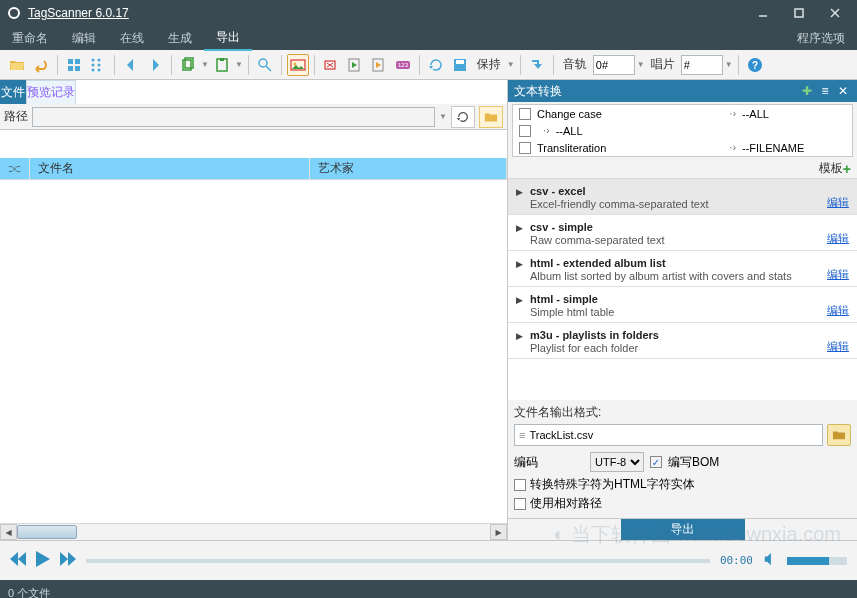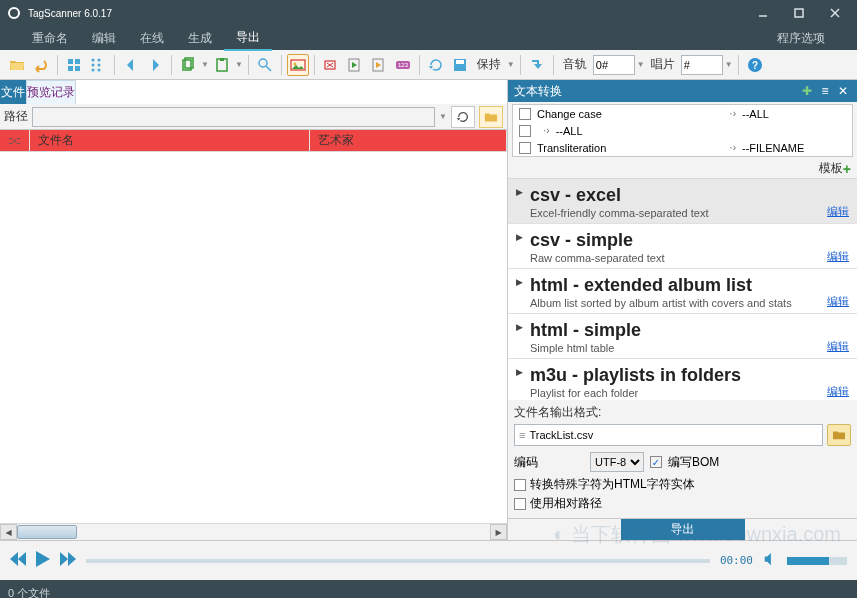--- a/index.html
+++ b/index.html
@@ -1,24 +1,24 @@
 <!DOCTYPE html>
 <html><head>
 <meta charset="utf-8">
 <style>
 * { margin: 0; padding: 0; box-sizing: border-box; font-family: "Microsoft YaHei", "Segoe UI", sans-serif; }
 body { width: 857px; height: 598px; background: #fff; overflow: hidden; font-size: 12px; }
 
 .titlebar { height: 26px; background: #3a4a52; color: #fff; display: flex; align-items: center; padding: 0 4px 0 8px; }
 .titlebar .icon-app { width: 12px; height: 12px; border: 2px solid #fff; border-radius: 50%; margin-right: 8px; }
-.titlebar .title { flex: 1; font-size: 10px; }
+.titlebar .title { flex: 1; font-size: 12px; text-decoration: underline; }
 .titlebar .win-btn { width: 36px; height: 24px; display: flex; align-items: center; justify-content: center; cursor: pointer; }
 .titlebar .win-btn svg { stroke: #dbe2e6; fill: none; stroke-width: 1.5; }
 
-.menubar { height: 24px; background: #3a4a52; color: #c5d0d6; display: flex; align-items: center; padding: 0 20px; font-size: 12px; }
+.menubar { height: 24px; background: #3a4a52; color: #c5d0d6; display: flex; align-items: center; padding: 0 0; font-size: 12px; }
 .menubar .menu-item { padding: 3px 12px; cursor: pointer; }
 .menubar .menu-item.active { border-bottom: 2px solid #4eb8d8; color: #fff; }
 .menubar .spacer { flex: 1; }
 
 .toolbar { height: 30px; background: #f3f3f3; border-bottom: 1px solid #c8c8c8; display: flex; align-items: center; padding: 0 6px; gap: 2px; }
 .toolbar .sep { width: 1px; height: 20px; background: #c8c8c8; margin: 0 3px; }
 .toolbar .tbtn { width: 22px; height: 22px; display: flex; align-items: center; justify-content: center; border: 1px solid transparent; border-radius: 2px; cursor: pointer; }
 .toolbar .label { font-size: 12px; color: #333; padding: 0 4px; }
 .toolbar .combo { height: 20px; border: 1px solid #b0b8c0; background: #fff; font-size: 11px; padding: 0 2px; }
 
@@ -28,21 +28,21 @@
 .left-panel { width: 508px; display: flex; flex-direction: column; border-right: 1px solid #c8c8c8; }
 .tabs-row { height: 24px; display: flex; align-items: stretch; }
 .tab { padding: 0 0; display: flex; align-items: center; font-size: 12px; cursor: pointer; border: 1px solid #c8c8c8; background: #f3f3f3; border-bottom: none; }
 .tab.active { background: #2a7aa8; color: #fff; border-color: #2a7aa8; }
 .path-row { height: 26px; display: flex; align-items: center; gap: 4px; padding: 2px 4px; background: #f3f3f3; border-bottom: 1px solid #c8c8c8; }
 .path-row .lbl { font-size: 12px; color: #333; }
 .path-row .path-input { flex: 1; height: 20px; border: 1px solid #b0b8c0; }
 .path-row .pbtn { width: 24px; height: 22px; border: 1px solid #c8c8c8; background: #fff; display: flex; align-items: center; justify-content: center; cursor: pointer; }
 .path-row .pbtn.hl { background: #fff4d8; border-color: #e8c870; }
 
-.grid-header { height: 22px; display: flex; border-bottom: 1px solid #d8d8d8; font-size: 12px; color: #333; background: #ef4444; }
+.grid-header { height: 22px; display: flex; border-bottom: 1px solid #d8d8d8; font-size: 12px; color: #333; background: #7dd3fc; margin-top: 28px; }
 .grid-header .col { padding: 3px 8px; border-right: 1px solid #e4e4e4; display: flex; align-items: center; }
 .grid-body { flex: 1; background: #fff; position: relative; }
 .hscroll { height: 17px; background: #f3f3f3; border-top: 1px solid #d8d8d8; display: flex; align-items: center; }
 .hscroll .arrow { width: 17px; height: 16px; background: #e8e8e8; border: 1px solid #c8c8c8; display: flex; align-items: center; justify-content: center; font-size: 8px; color: #555; }
 .hscroll .track { flex: 1; position: relative; height: 16px; }
 .hscroll .thumb { position: absolute; left: 0; width: 60px; height: 14px; top: 1px; background: linear-gradient(#dde8f0,#b8d0e0); border: 1px solid #8fa8bb; border-radius: 2px; }
 
 
 .right-panel { flex: 1; display: flex; flex-direction: column; background: #f3f3f3; }
 .panel-header { height: 22px; background: #2a7aa8; color: #fff; display: flex; align-items: center; padding: 0 6px; font-size: 12px; }
@@ -57,21 +57,21 @@
 .transform-row .tval { width: 110px; }
 
 .section-header { height: 20px; display: flex; align-items: center; padding: 0 6px; font-size: 12px; color: #333; background: #f3f3f3; border-bottom: 1px solid #d8d8d8; text-align: right; }
 .section-header .sh-title { flex: 1; }
 .section-header .sh-add { color: #3a9c3a; font-size: 14px; font-weight: bold; cursor: pointer; }
 
 .templates { flex: 1; overflow: auto; background: #fff; }
 .template-item { border-bottom: 1px solid #e0e0e0; padding: 6px 10px 4px 22px; position: relative; }
 .template-item.sel { background: #e8e8e8; }
 .template-item .tri { position: absolute; left: 8px; top: 8px; font-size: 9px; color: #444; }
-.template-item .t-title { font-weight: bold; font-size: 18px; color: #222; }
+.template-item .t-title { font-weight: bold; font-size: 11px; color: #222; }
 .template-item .t-desc { font-size: 11px; color: #555; margin-top: 1px; }
 .template-item .t-edit { position: absolute; right: 8px; bottom: 4px; color: #1a5fd0; font-size: 11px; text-decoration: underline; cursor: pointer; }
 
 .more-link { text-align: center; padding: 4px; color: #1a5fd0; font-size: 12px; background: #fff; text-decoration: underline; cursor: pointer; }
 
 .output-section { padding: 4px 6px; background: #f3f3f3; }
 .output-section .os-label { font-size: 12px; color: #333; margin-bottom: 3px; display: block; }
 .filename-row { display: flex; gap: 4px; align-items: center; margin-bottom: 6px; }
 .filename-row .fn-input { flex: 1; height: 22px; border: 1px solid #b0b8c0; background: #fff; display: flex; align-items: center; padding: 0 4px; font-size: 11px; }
 .filename-row .fn-btn { width: 24px; height: 22px; background: #f8e8b0; border: 1px solid #d0b860; border-radius: 2px; cursor: pointer; display: flex; align-items: center; justify-content: center; }
@@ -267,21 +267,21 @@
         <text x="8" y="12" font-size="10" fill="#fff" text-anchor="middle" font-weight="bold">?</text>
       </svg>
     </div>
 </div>
 
 <div class="content">
 
   <div class="left-panel">
     <div class="tabs-row">
       <div class="tab active">文件</div>
-      <div class="tab" style="background:#eaf4fa;border-color:#c8d8e4;color:#701a75">预览记录</div>
+      <div class="tab" style="background:#eaf4fa;border-color:#c8d8e4;color:#8b5cf6">预览记录</div>
     </div>
     <div class="path-row">
       <span class="lbl">路径</span>
       <div class="path-input"></div>
       <span style="font-size:8px;color:#888">▼</span>
       <div class="pbtn">
           <svg width="14" height="14" viewBox="0 0 16 16">
             <path fill="none" stroke="#555" stroke-width="1.5" d="M3 8a5 5 0 1 1 2 4"></path>
             <path fill="#555" d="M3 12l-2-3h4z"></path>
           </svg>

